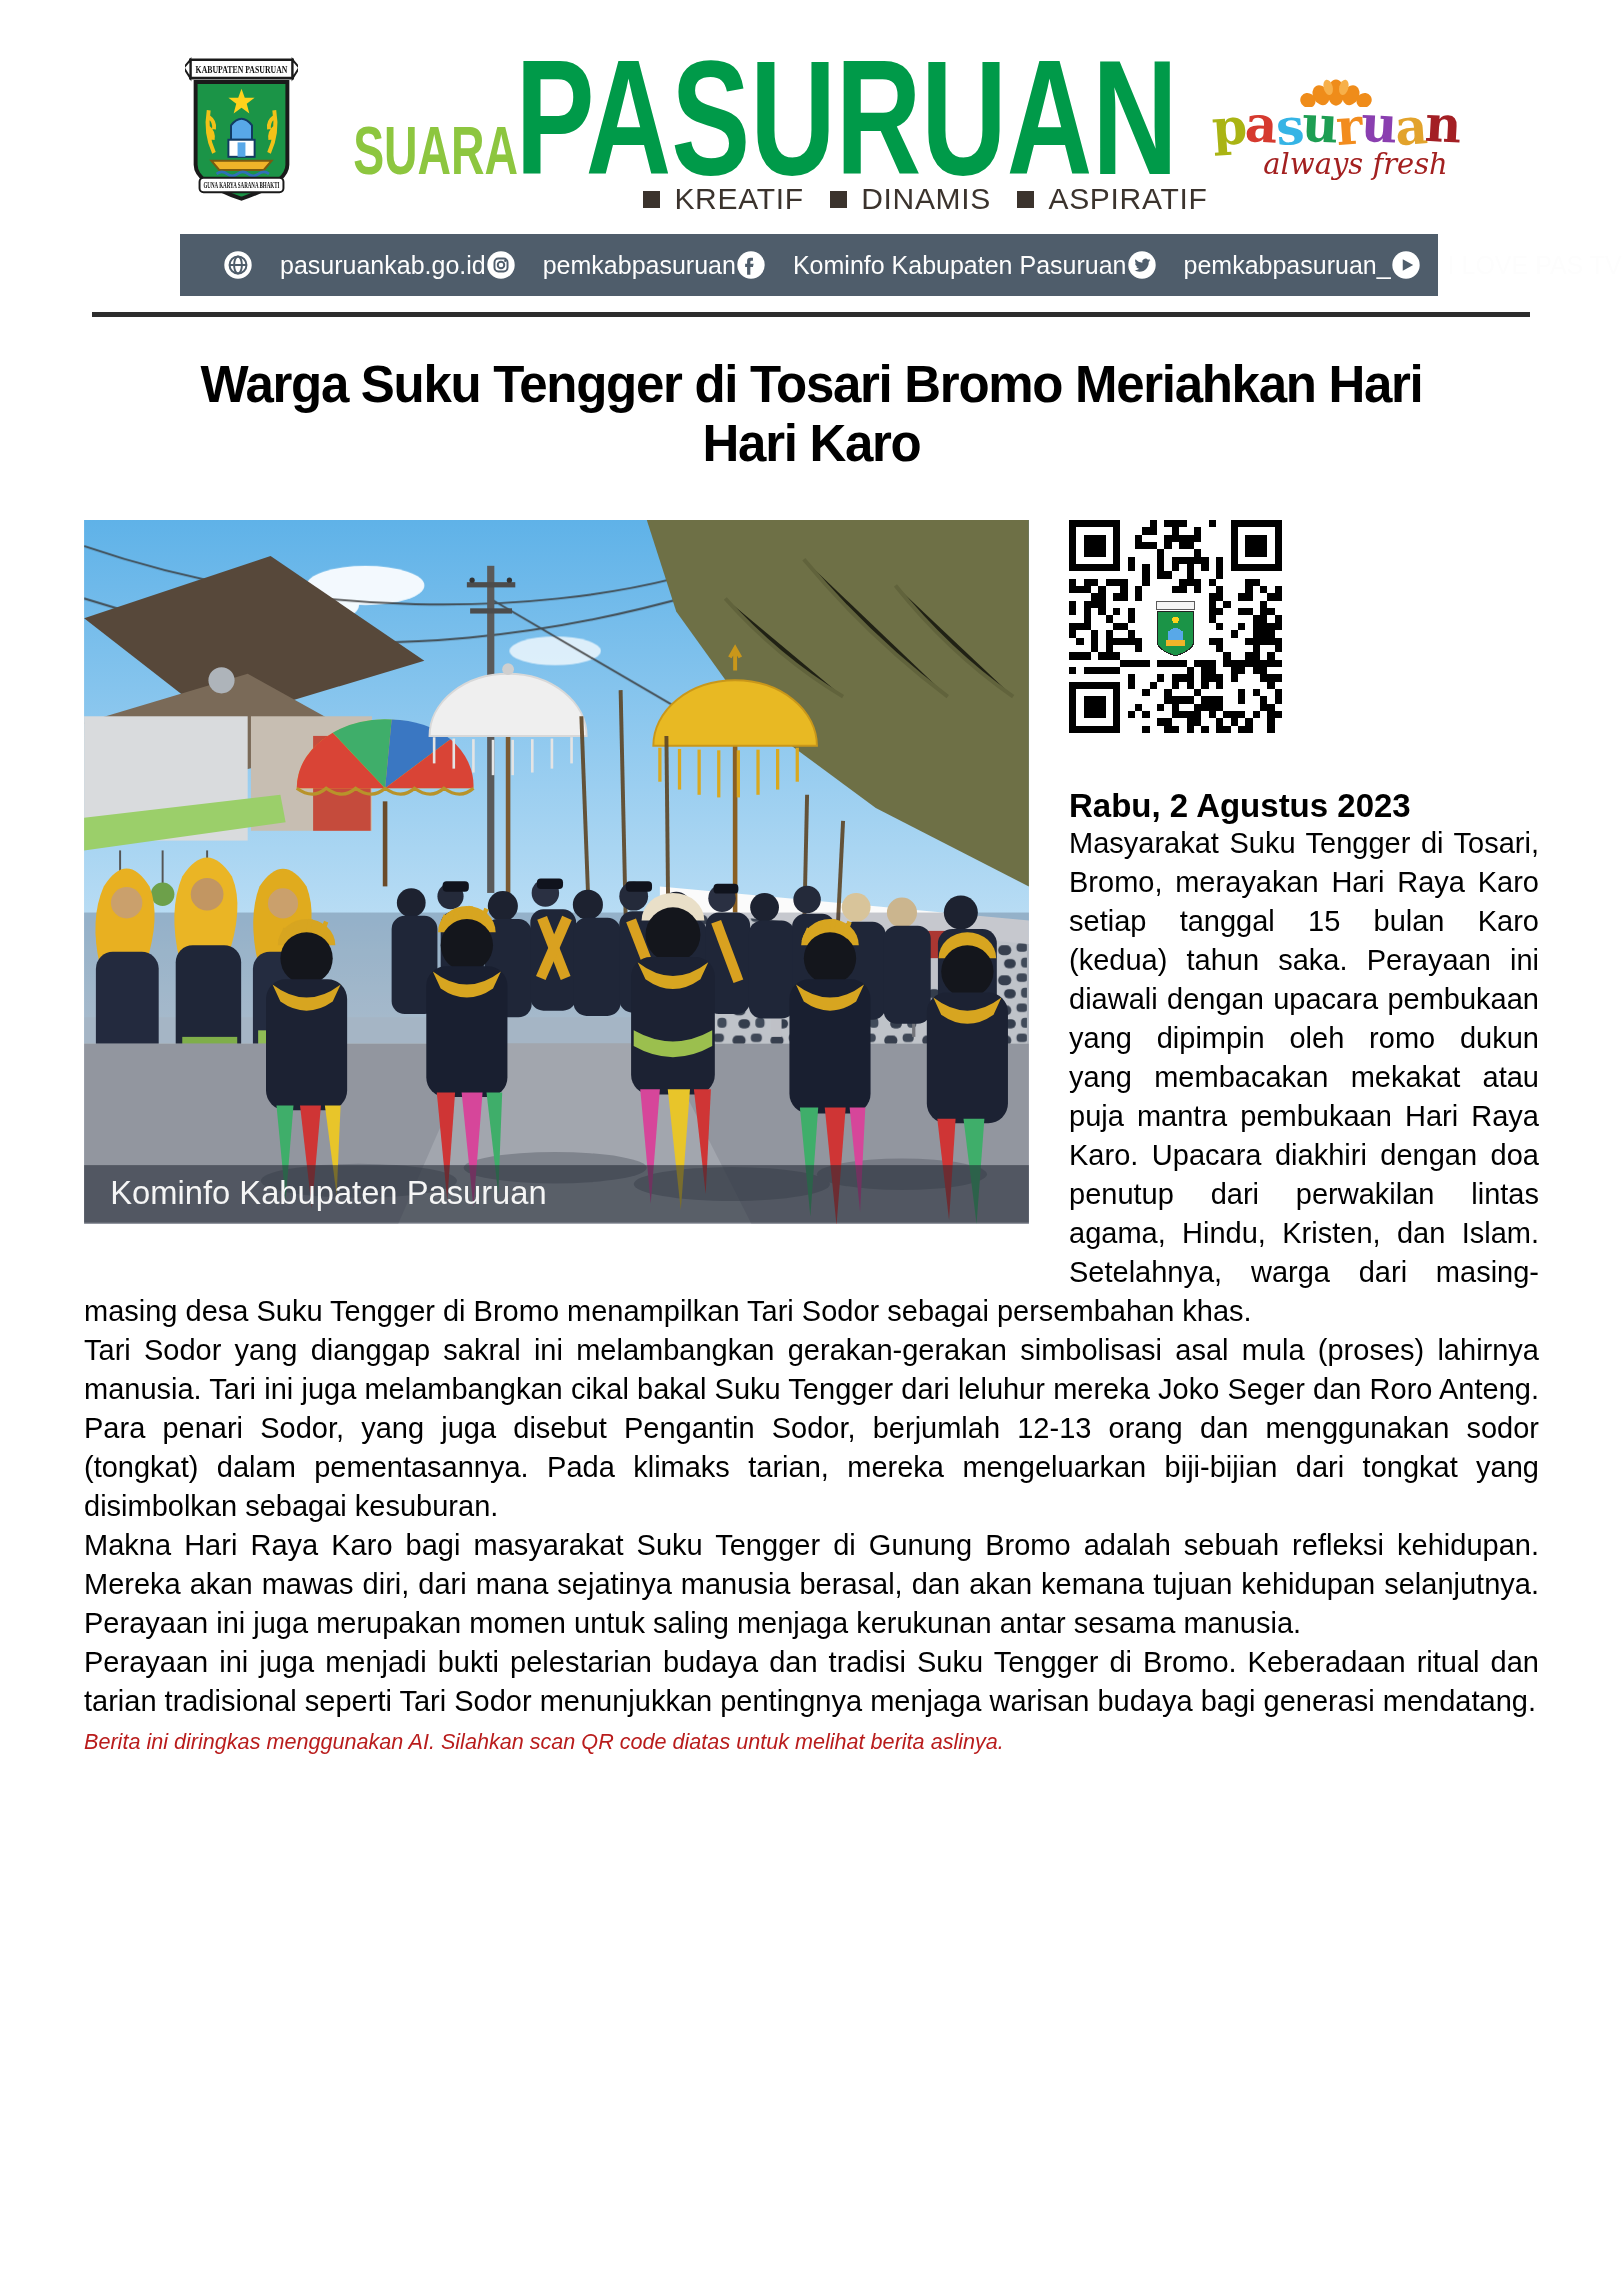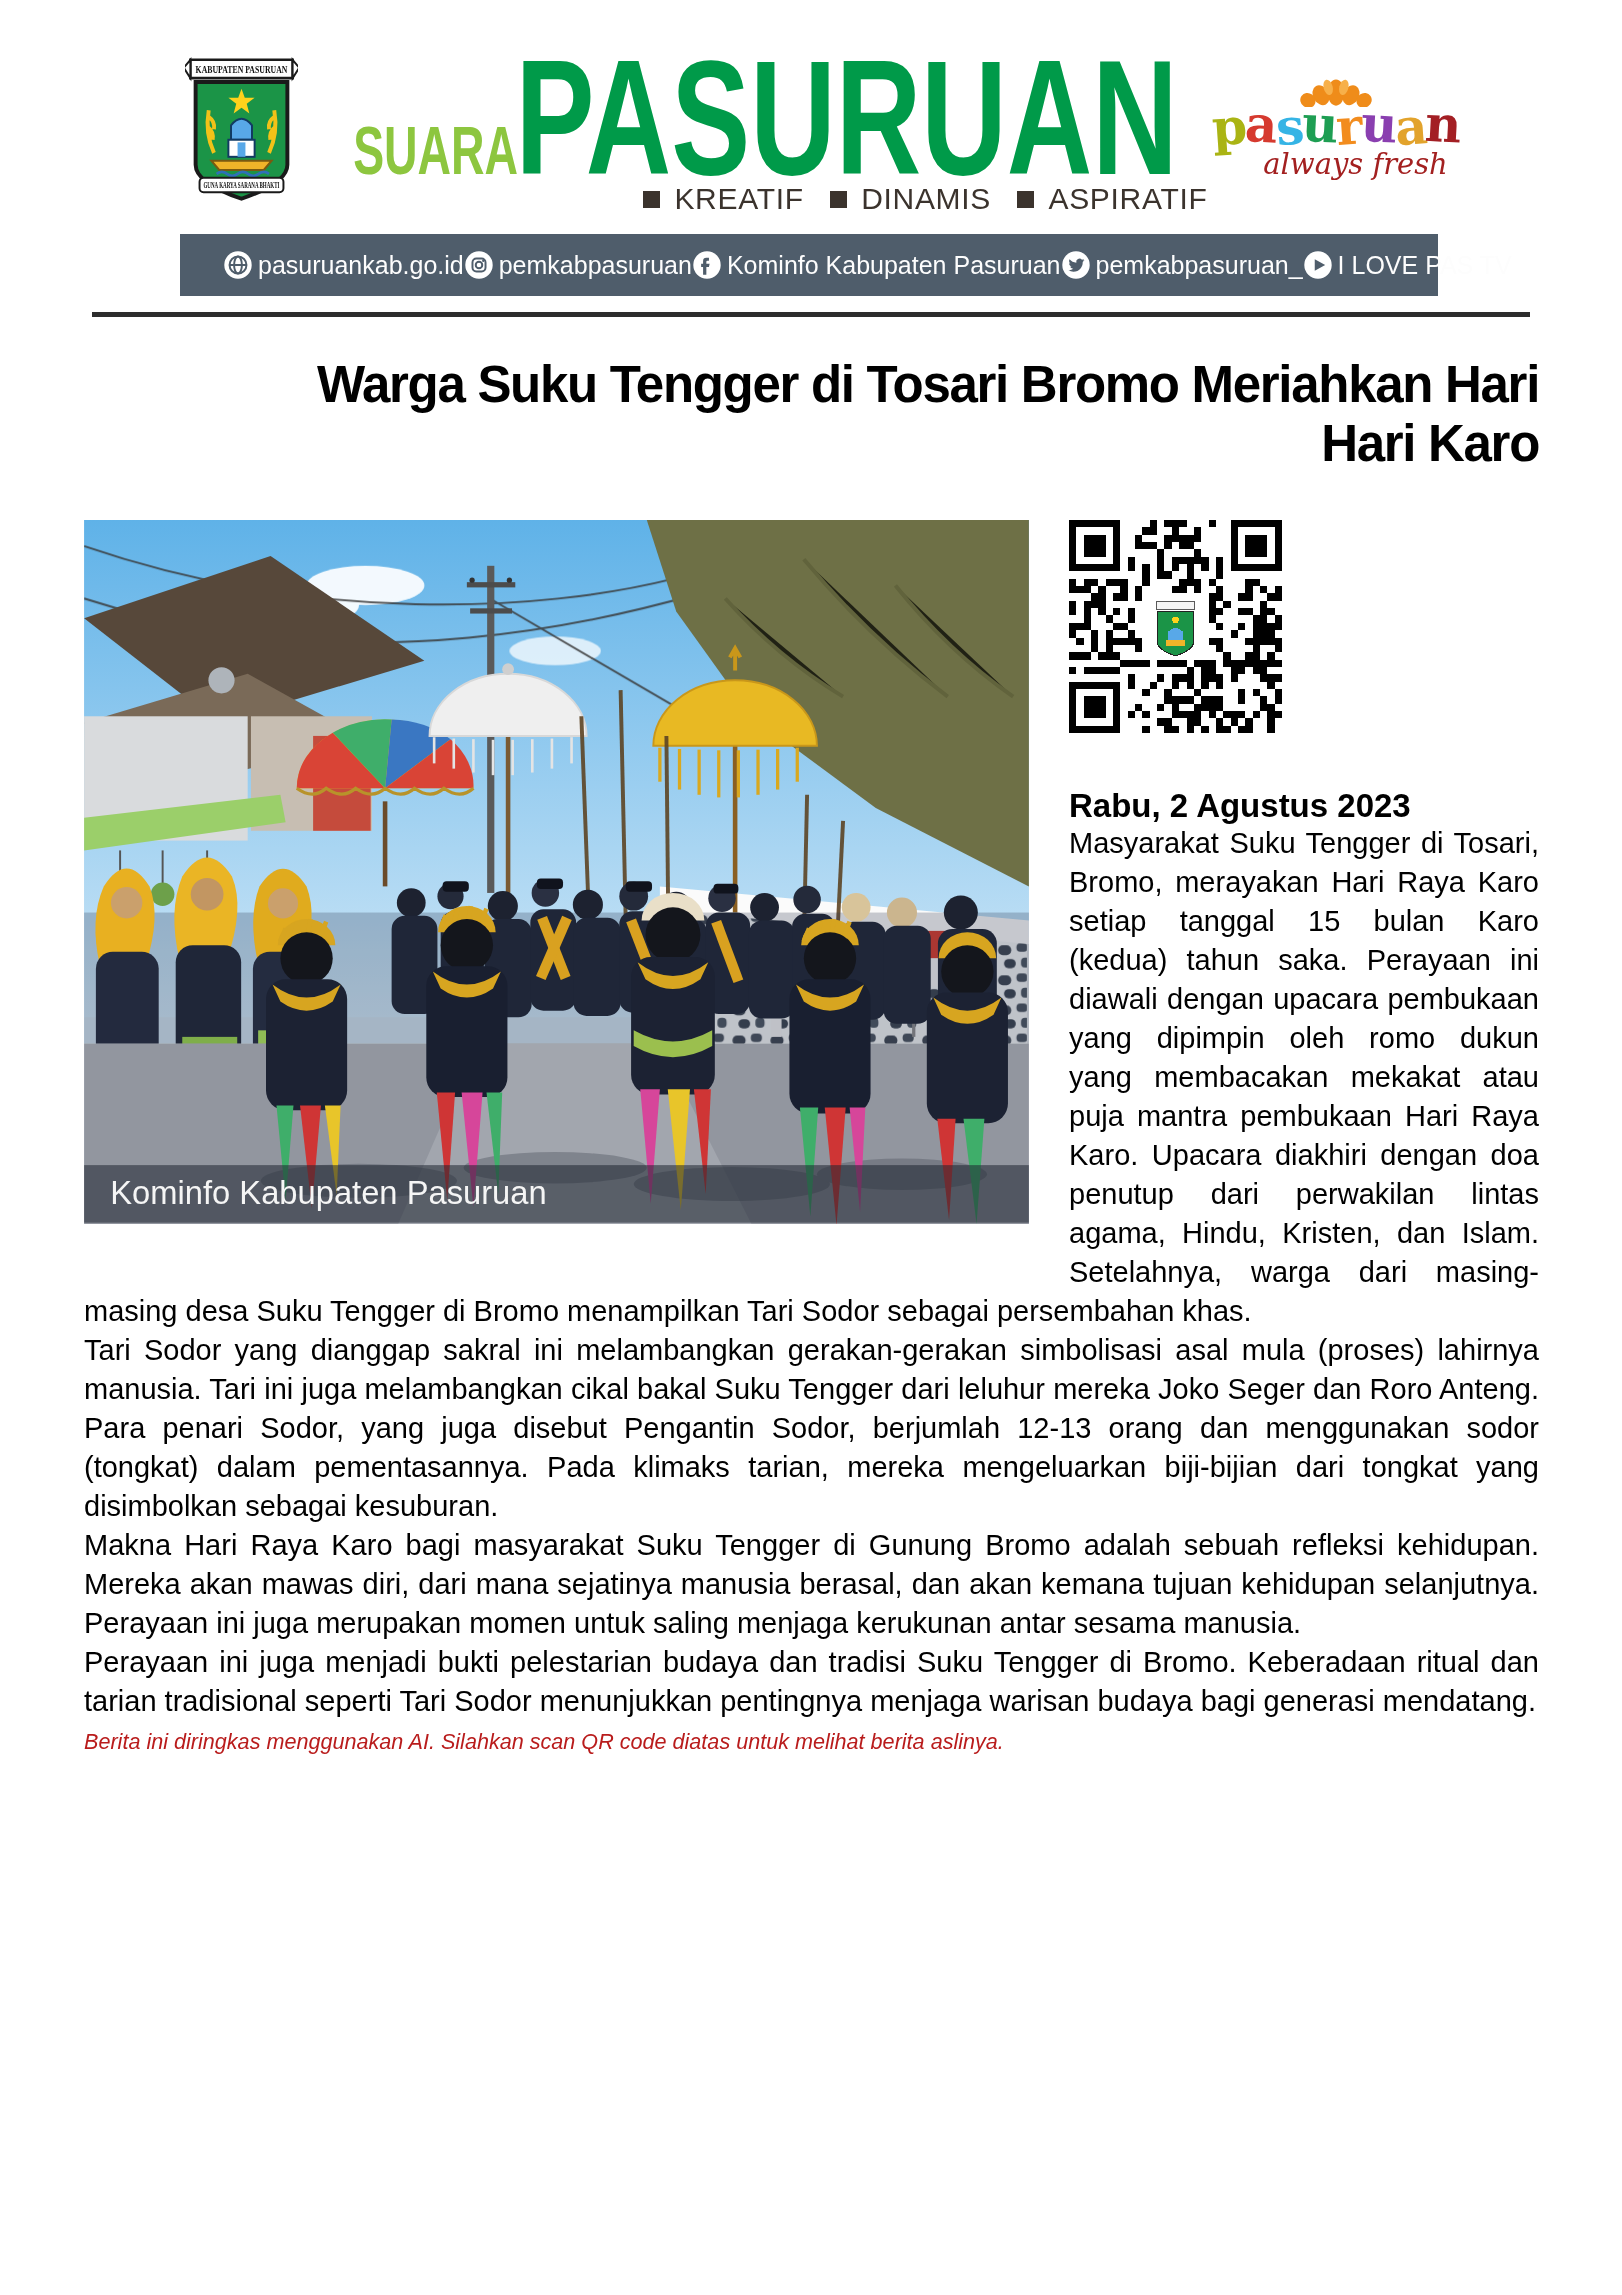--- a/index.html
+++ b/index.html
@@ -15,28 +15,28 @@
   .tagline .sq{width:17px;height:17px;background:#3b332d;display:inline-block;}
   .brand{position:absolute;left:1205px;top:73px;width:262px;text-align:center;}
   .brand-lotus{display:block;margin:0 auto -3.9px auto;}
   .brand-word{font-family:"DejaVu Serif",serif;font-weight:bold;font-size:50px;line-height:46px;letter-spacing:-2px;white-space:nowrap;}
   .brand-word span{display:inline-block;}
   .brand-word span:nth-child(odd){transform:rotate(-4deg) translateY(1.3px);}
   .brand-word span:nth-child(even){transform:rotate(3deg) translateY(-1.3px);}
   .brand-script{font-family:"DejaVu Serif",serif;font-style:italic;font-size:29px;color:#a32020;margin-top:-2.6px;padding-left:39px;white-space:nowrap;}
 
   .social-bar{position:absolute;left:180px;top:234px;width:1258px;height:62px;background:#4f5d6b;display:flex;align-items:center;justify-content:space-between;padding:0 43px;box-sizing:border-box;}
-  .social-item{display:flex;align-items:center;gap:5px;}
+  .social-item{display:flex;align-items:center;gap:27px;}
   .social-item .label{color:#fdfdfd;font-size:25px;white-space:nowrap;}
 
   .rule{margin:0 93px 0 92px;height:4.6px;background:#2d2d2d;}
 
   
   .content{padding:0 84px;}
-  .title{margin-top:38px;text-align:right;font-weight:bold;font-size:51px;line-height:1.16;letter-spacing:-1.3px;color:#000;}
+  .title{margin-top:38px;text-align:center;font-weight:bold;font-size:51px;line-height:1.16;letter-spacing:-1.3px;color:#000;}
   .main{margin-top:47px;font-size:29px;line-height:39px;text-align:justify;}
   .photo{float:left;width:945px;height:704px;margin:0 40px 50px 0;position:relative;background:#cfe2ef;}
   .photo svg{display:block;}
   .qr{width:213px;height:213px;display:block;}
   .date-line{margin-top:54px;font-size:33px;font-weight:bold;line-height:37px;}
   .lead{margin-top:11.8px;}
   .para{margin:0;}
   .footnote{margin-top:6.5px;font-size:21.6px;font-style:italic;color:#b91c1c;line-height:29px;}
   .clear{clear:both;}
 </style>

